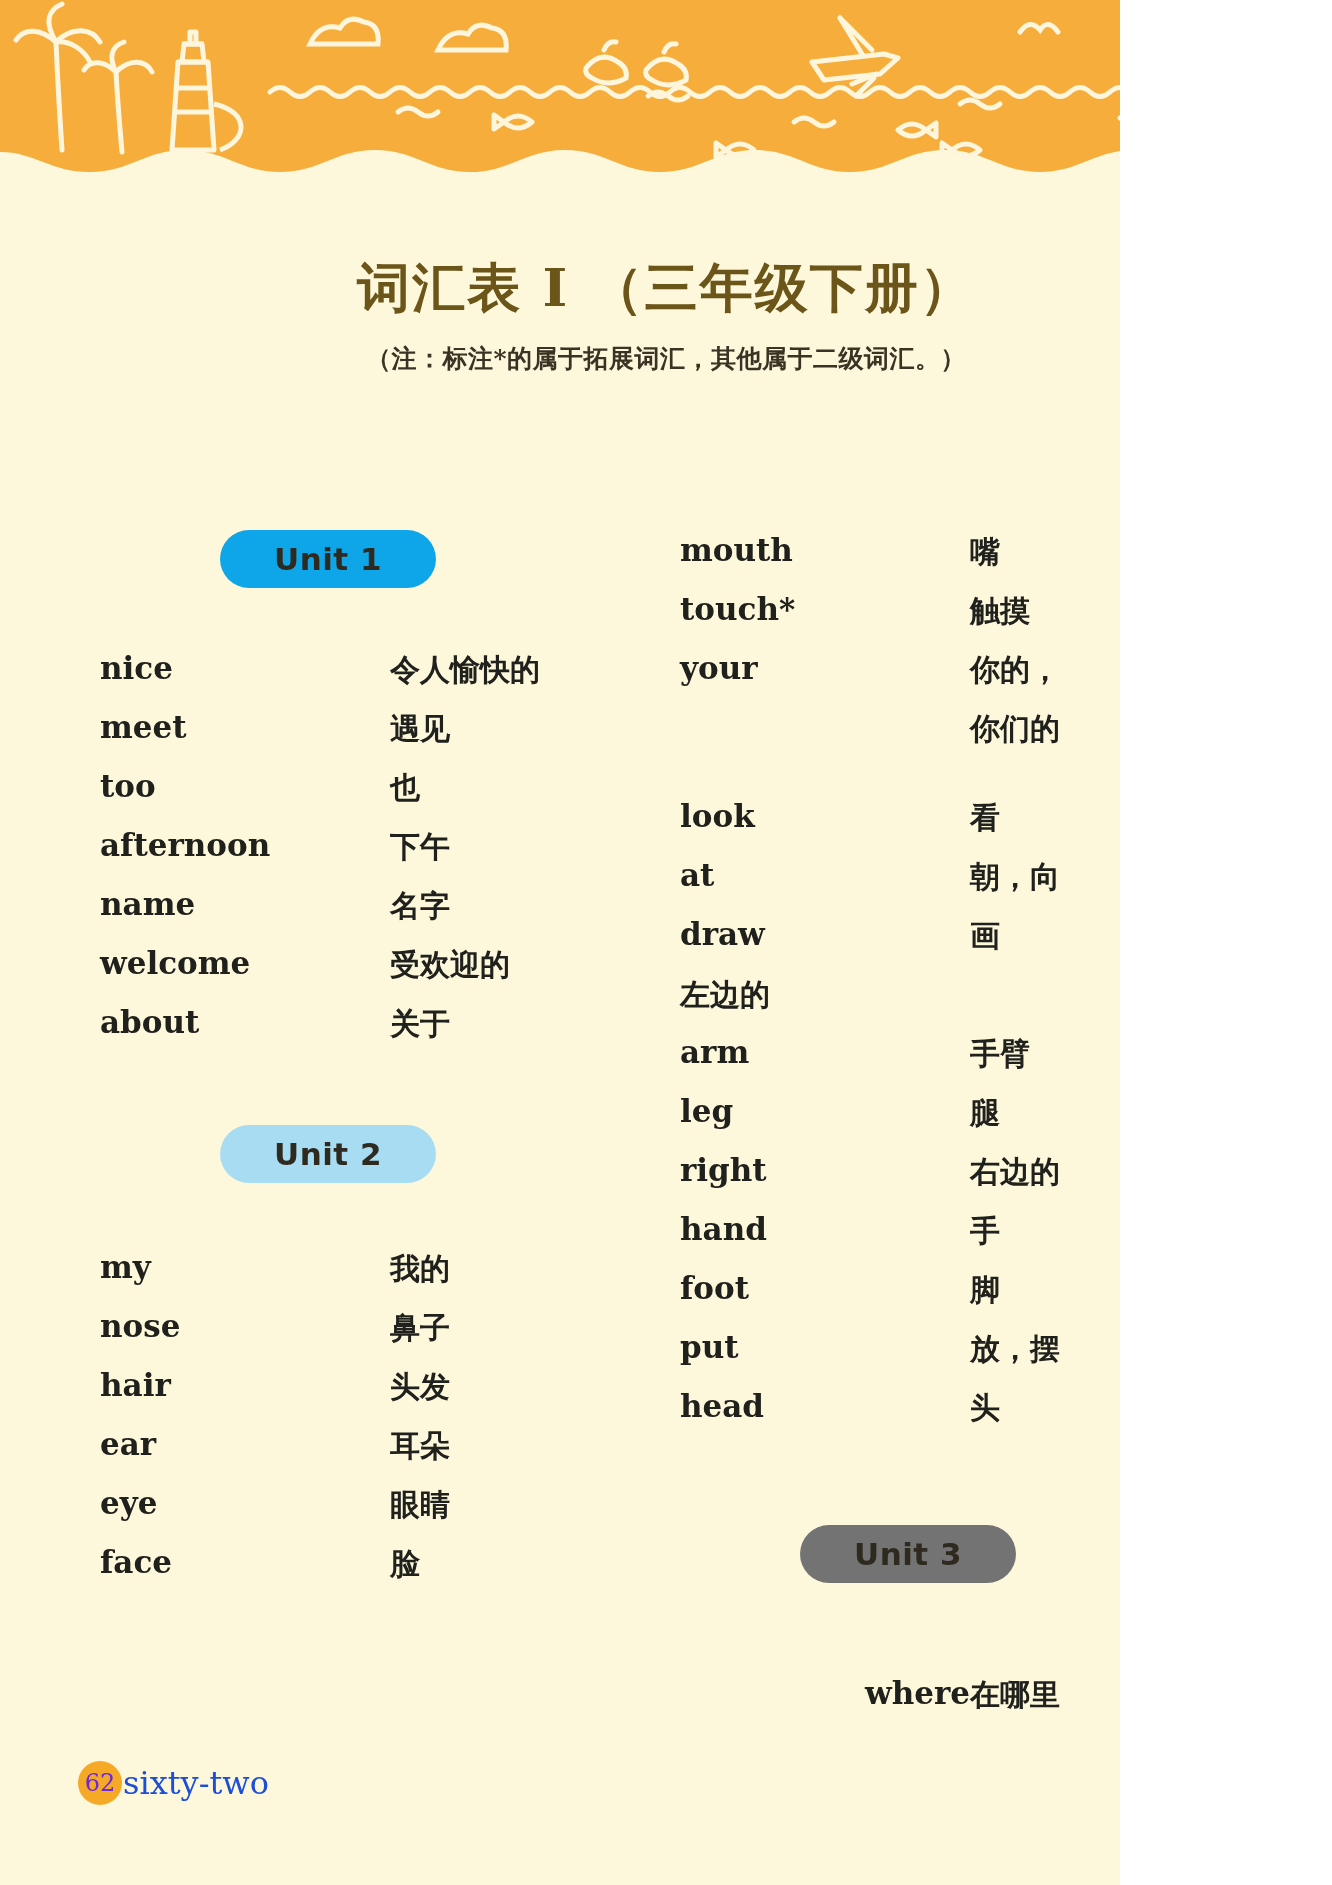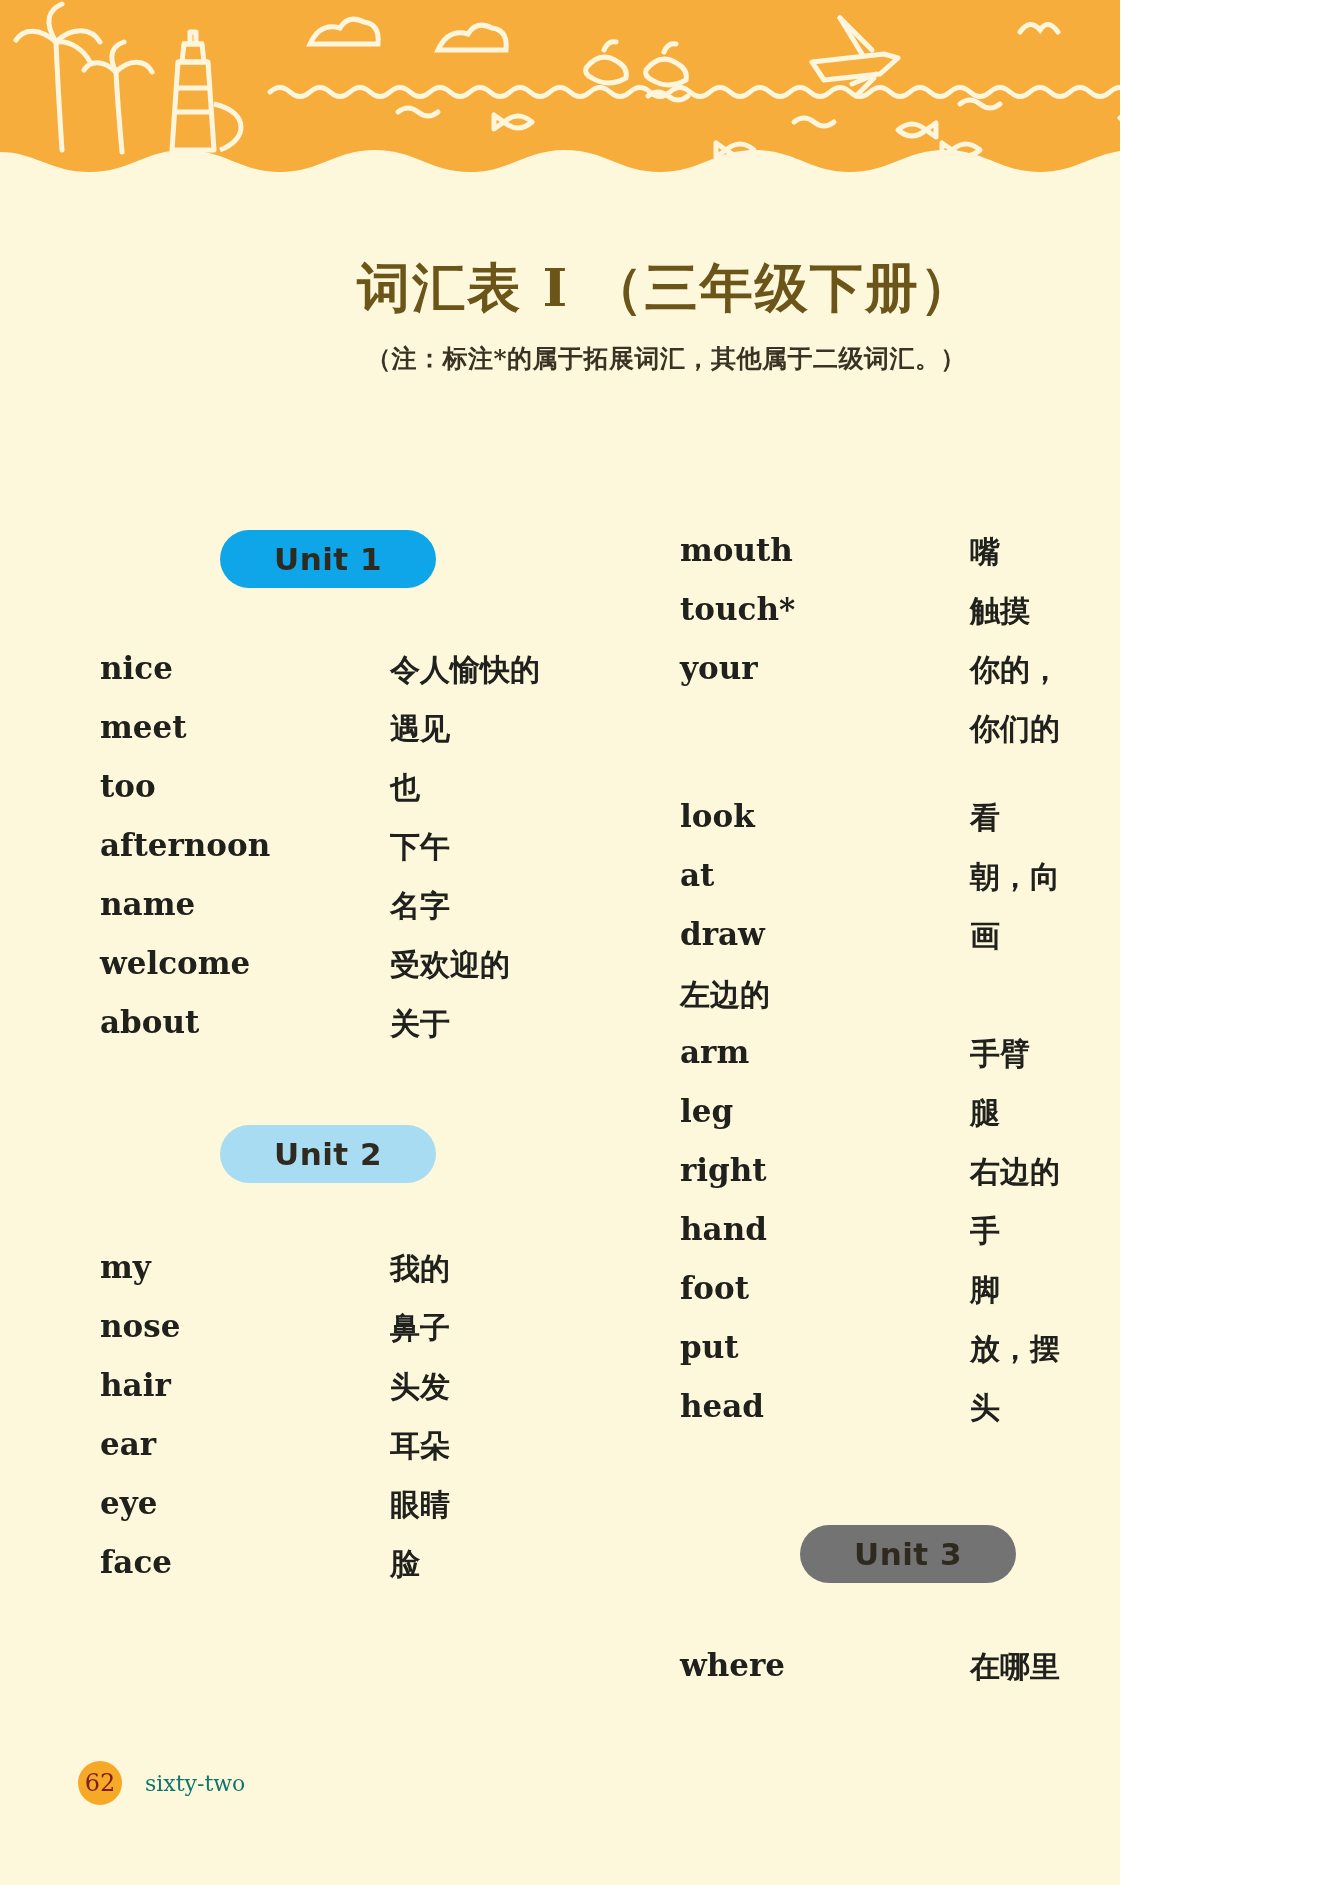--- a/index.html
+++ b/index.html
@@ -113,32 +113,32 @@
     left: 78px;
     bottom: 80px;
     display: flex;
     align-items: center;
   }
   .page-num-circle {
     width: 44px;
     height: 44px;
     border-radius: 50%;
     background: #f6a926;
-    color: #7f1d1d;
+    color: #6d28d9;
     font-family: "DejaVu Serif", serif;
     font-size: 24px;
     display: flex;
     align-items: center;
     justify-content: center;
   }
   .page-word {
-    margin-left: 23px;
-    font-family: "DejaVu Serif", serif;
-    font-size: 22px;
-    color: #0f766e;
+    margin-left: 1px;
+    font-family: "DejaVu Serif", serif;
+    font-size: 32px;
+    color: #1d4ed8;
   }
 </style>
 </head>
 <body>
 
 <div class="page">
 
   <div class="top-band">
     <svg class="band-svg" width="1332" height="200" viewBox="0 0 1332 200" xmlns="http://www.w3.org/2000/svg">
 
@@ -351,21 +351,21 @@
         <span class="zh">放，摆</span>
       </li>
       <li class="word-row">
         <span class="en">head</span>
         <span class="zh">头</span>
       </li>
     </ul>
 
     <div class="unit-badge" style="background:#737373; margin-top:78px;">Unit 3</div>
 
-    <ul class="word-list" style="margin-top:64px;">
+    <ul class="word-list" style="margin-top:92px;text-align:right;">
       <li class="word-row">
         <span class="en">where</span>
         <span class="zh">在哪里</span>
       </li>
     </ul>
   </div>
 
   <div class="footer">
     <div class="page-num-circle">62</div>
     <div class="page-word">sixty-two</div>

